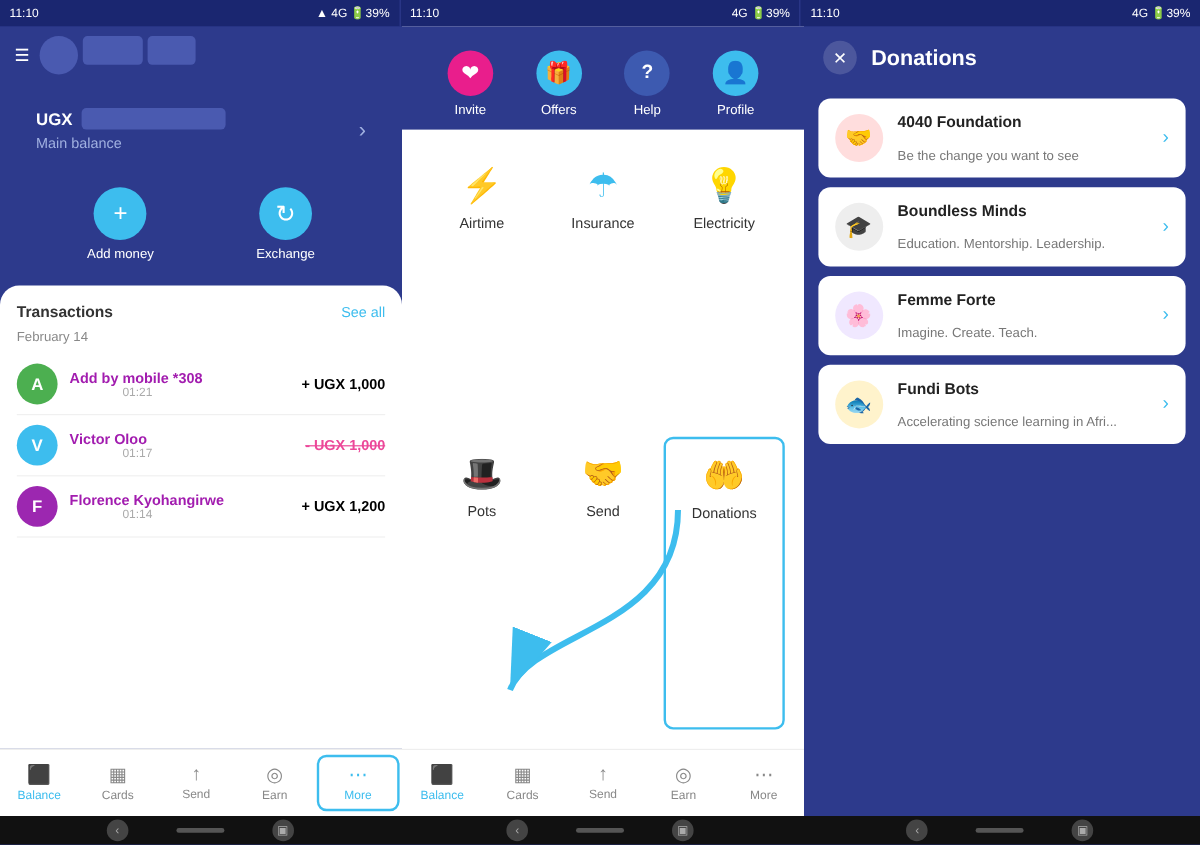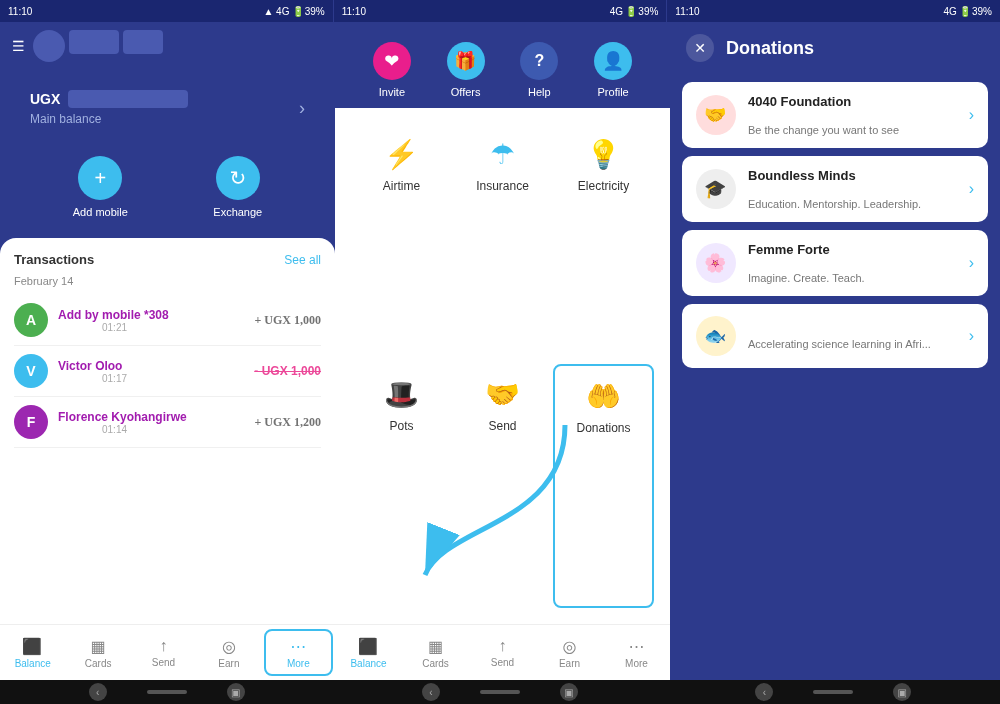--- a/index.html
+++ b/index.html
@@ -124,21 +124,21 @@
       background: #ccc; flex-shrink: 0; overflow: hidden;
       display: flex; align-items: center; justify-content: center;
       font-size: 14px; color: white; font-weight: 600;
     }
     .tx-avatar.green { background: #4caf50; }
     .tx-avatar.blue { background: #3dbdee; }
     .tx-info { flex: 1; }
     .tx-name { font-size: 12px; font-weight: 600; color: #a21caf; }
     .tx-time { font-size: 10px; color: #aaa; padding-left: 44px; }
     .tx-amount { font-size: 12px; font-weight: 600; }
-    .tx-amount.positive { color: #737373; font-family: Liberation Serif, serif; }
+    .tx-amount.positive { color: #000000; }
     .tx-amount.negative { color: #ec4899; text-decoration: line-through; }
 
     .bottom-nav-1 {
       height: 56px;
       background: white;
       display: flex;
       border-top: 1px solid #eee;
     }
     .nav-item {
       flex: 1; display: flex; flex-direction: column;
@@ -332,21 +332,21 @@
           <span class="balance-bar"></span>
         </div>
         <div class="main-balance-label">Main balance</div>
       </div>
       <span class="chevron-right">›</span>
     </div>
 
     <div class="action-buttons">
       <div class="action-btn">
         <div class="action-circle">+</div>
-        <span>Add mobile</span>
+        <span>Add money</span>
       </div>
       <div class="action-btn">
         <div class="action-circle">↻</div>
         <span>Exchange</span>
       </div>
     </div>
 
     <div class="transactions-section">
       <div class="transactions-header">
         <span class="transactions-title">Transactions</span>
@@ -521,20 +521,21 @@
         <div class="donation-info">
           <div class="donation-name">Femme Forte</div>
           <div class="donation-desc">Imagine. Create. Teach.</div>
         </div>
         <span class="donation-chevron">›</span>
       </div>
 
       <div class="donation-card">
         <div class="donation-logo fish">🐟</div>
         <div class="donation-info">
+          <div class="donation-name">Fundi Bots</div>
           <div class="donation-desc">Accelerating science learning in Afri...</div>
         </div>
         <span class="donation-chevron">›</span>
       </div>
 
     </div>
   </div>
 
 </div>
 

